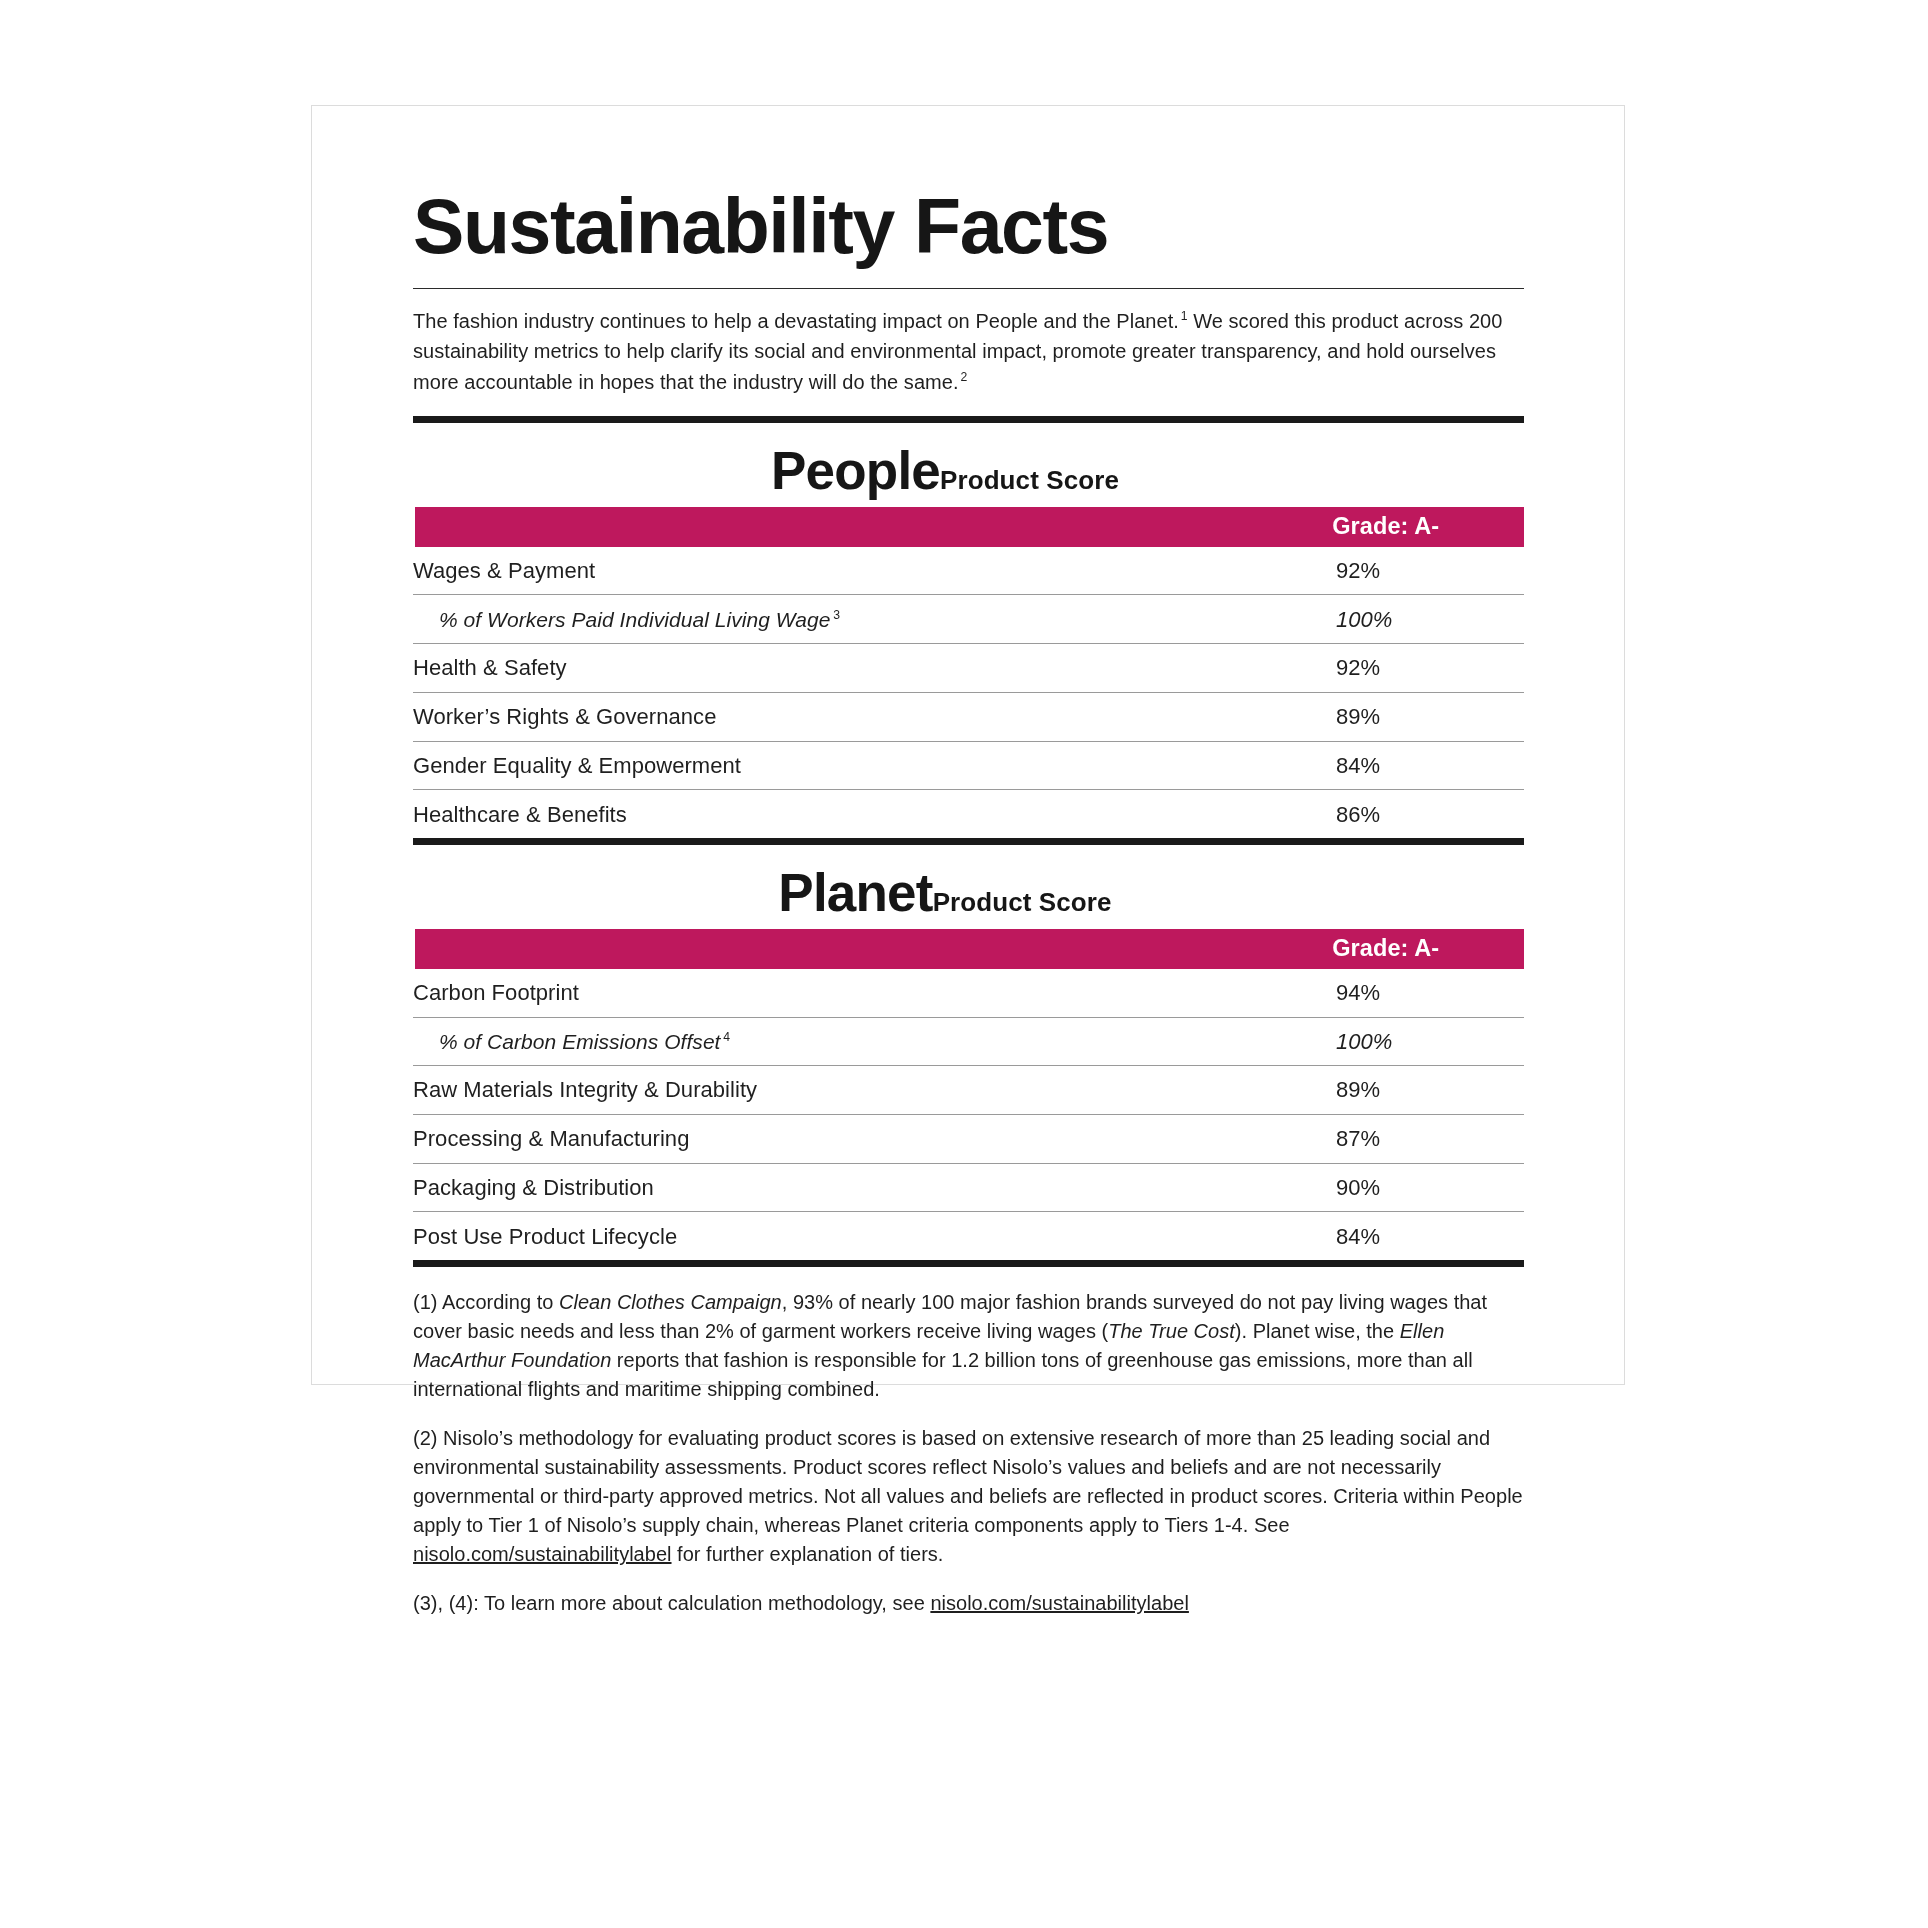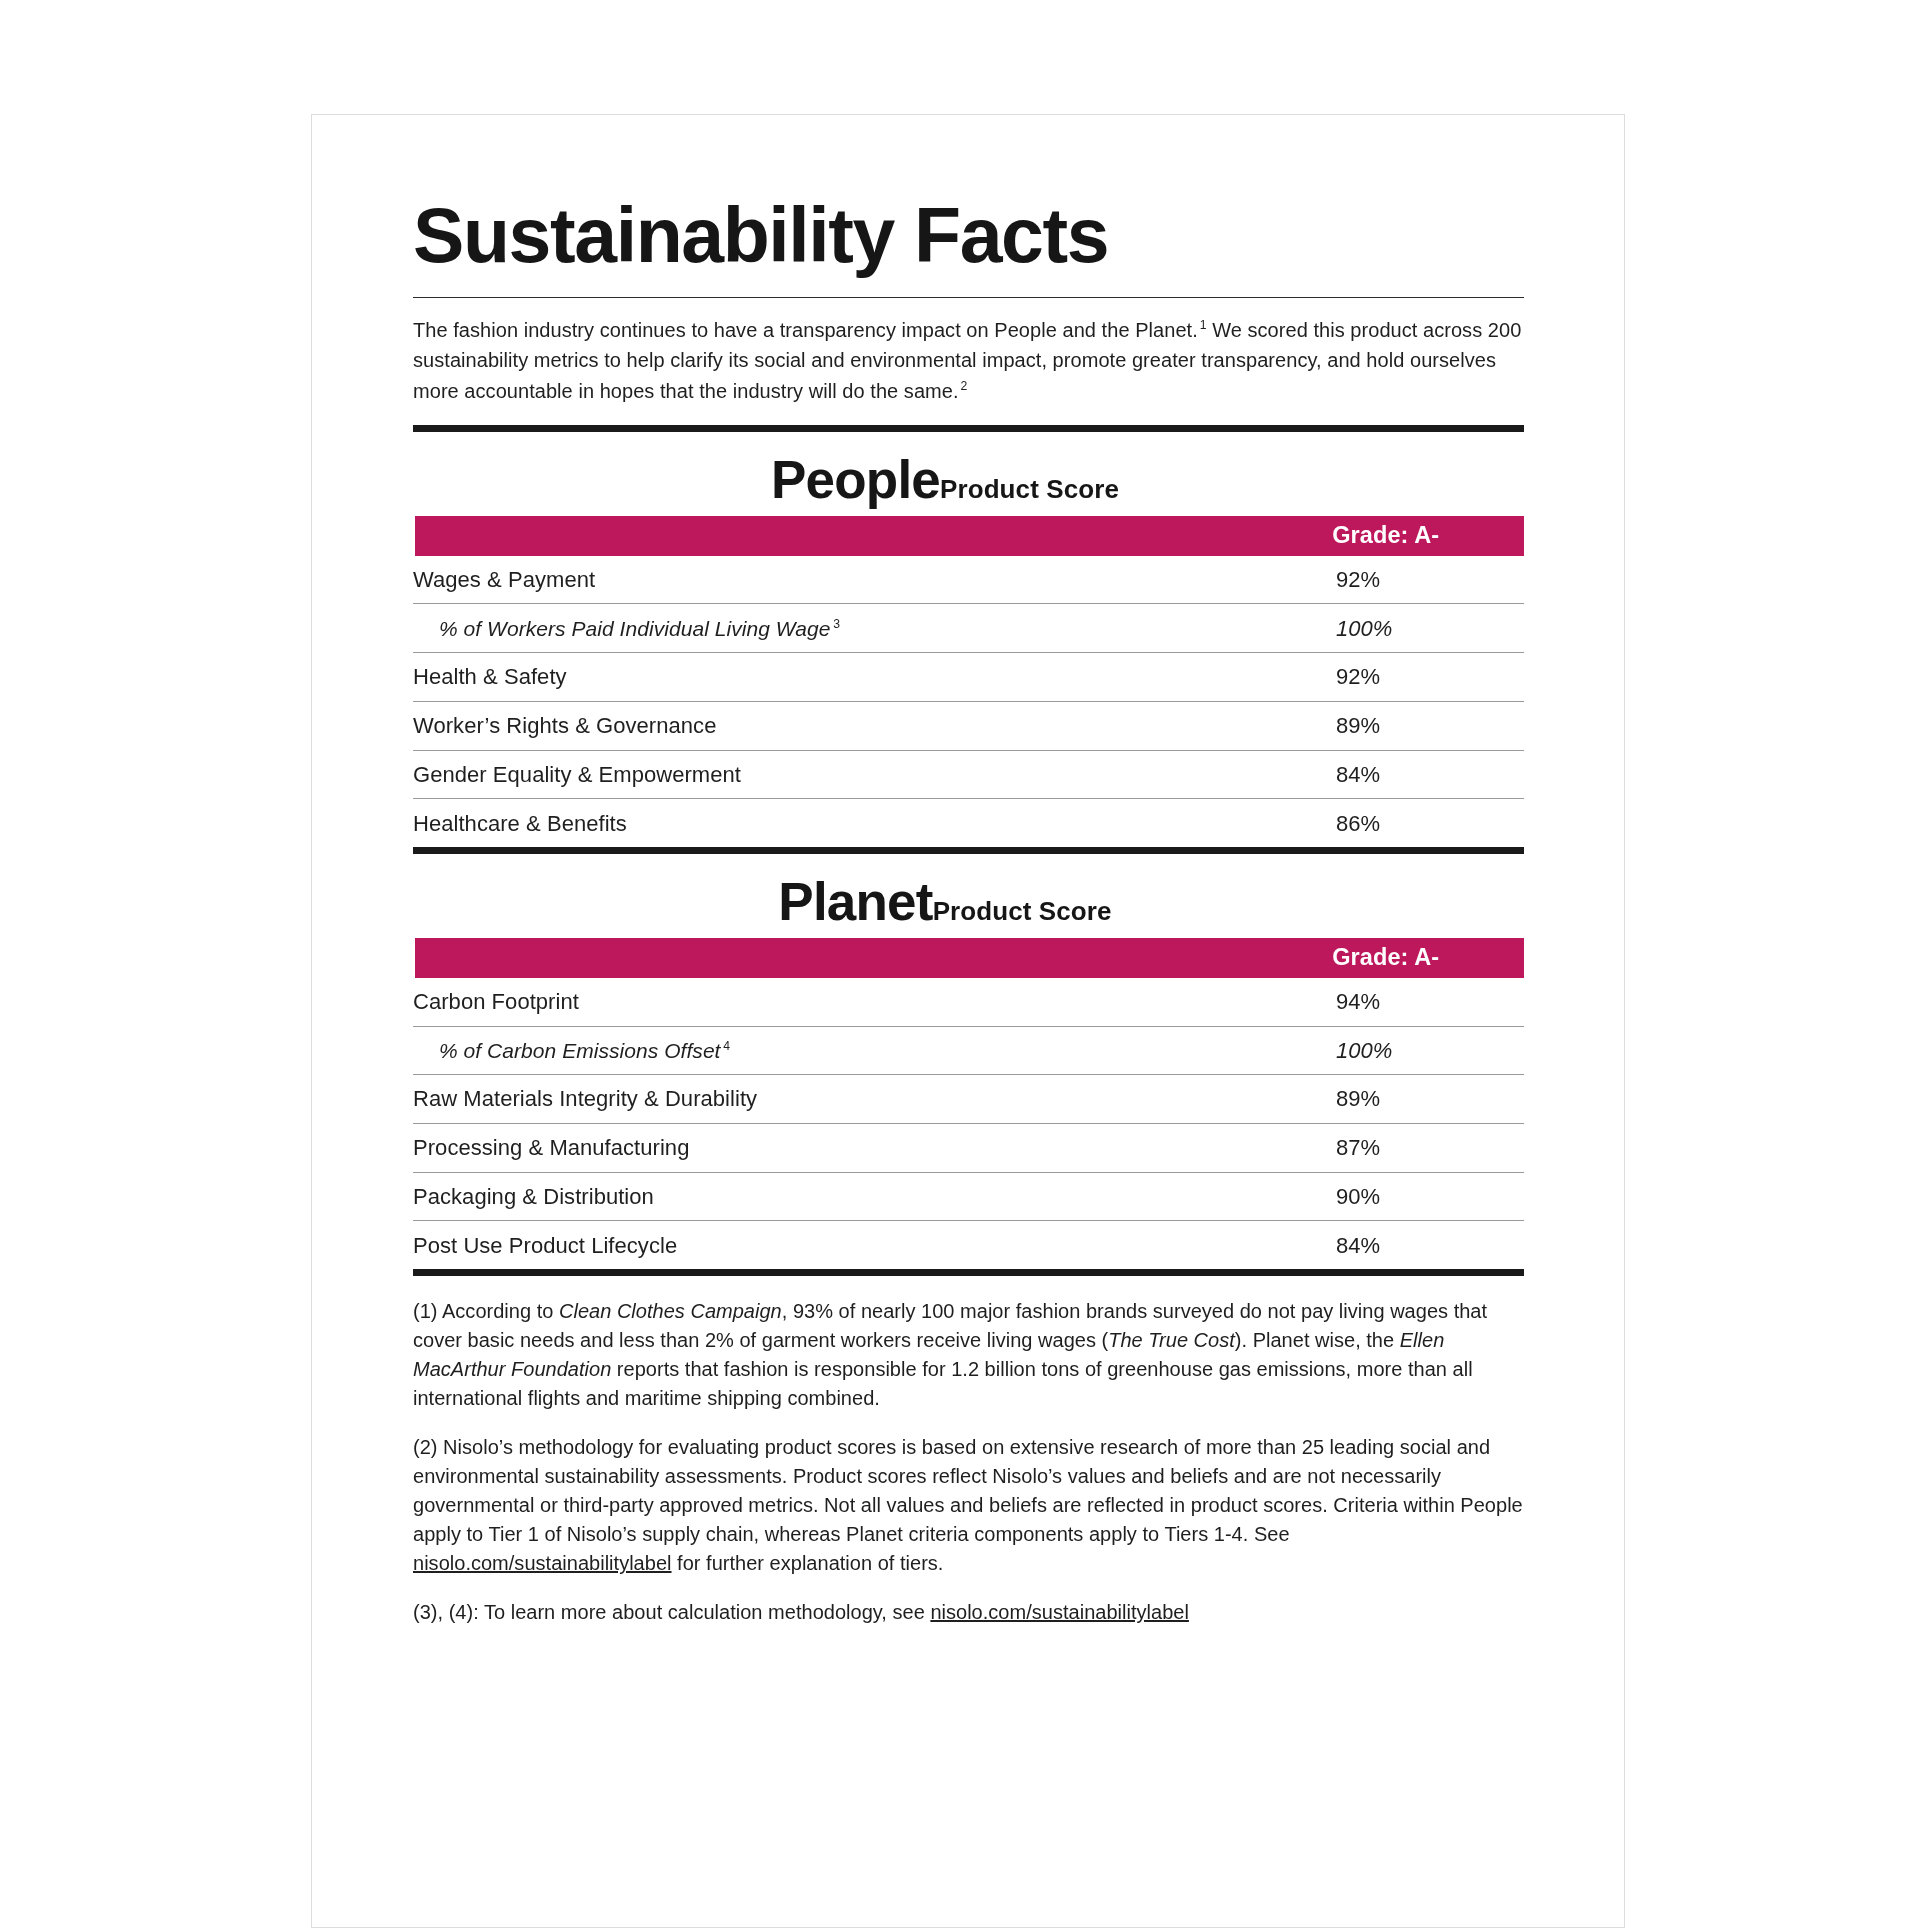--- a/index.html
+++ b/index.html
@@ -11,23 +11,23 @@
     width: 1928px;
     height: 1928px;
     font-family: "Liberation Sans", sans-serif;
     color: #1a1a1a;
     -webkit-font-smoothing: antialiased;
   }
 
   .page {
     position: absolute;
     left: 311px;
-    top: 114px;
+    top: 105px;
     width: 1314px;
-    height: 1814px;
+    height: 1280px;
     border: 0.9px solid #dcdcdc;
     background: #ffffff;
     box-sizing: border-box;
   }
 
   .inner {
     position: absolute;
     left: 101px;
     top: 80px;
     width: 1111px;
@@ -166,21 +166,21 @@
 <body>
 
 <div class="page">
   <div class="inner">
 
     <h1 class="doc-title">Sustainability Facts</h1>
 
     <div class="rule-thin"></div>
 
     <p class="intro">
-      <span>The fashion industry continues to have a transparency impact on People and the Planet.</span><sup>1</sup>
+      <span>The fashion industry continues to help a devastating impact on People and the Planet.</span><sup>1</sup>
       <span>We scored this product across 200 sustainability metrics to help clarify its social and environmental impact, promote greater transparency, and hold ourselves more accountable in hopes that the industry will do the same.</span><sup>2</sup>
     </p>
 
     <div class="rule-thick"></div>
 
     <div class="section">
       <div class="section-head">
         <div class="section-name">People</div>
         <div class="section-score-label">Product Score</div>
       </div>

